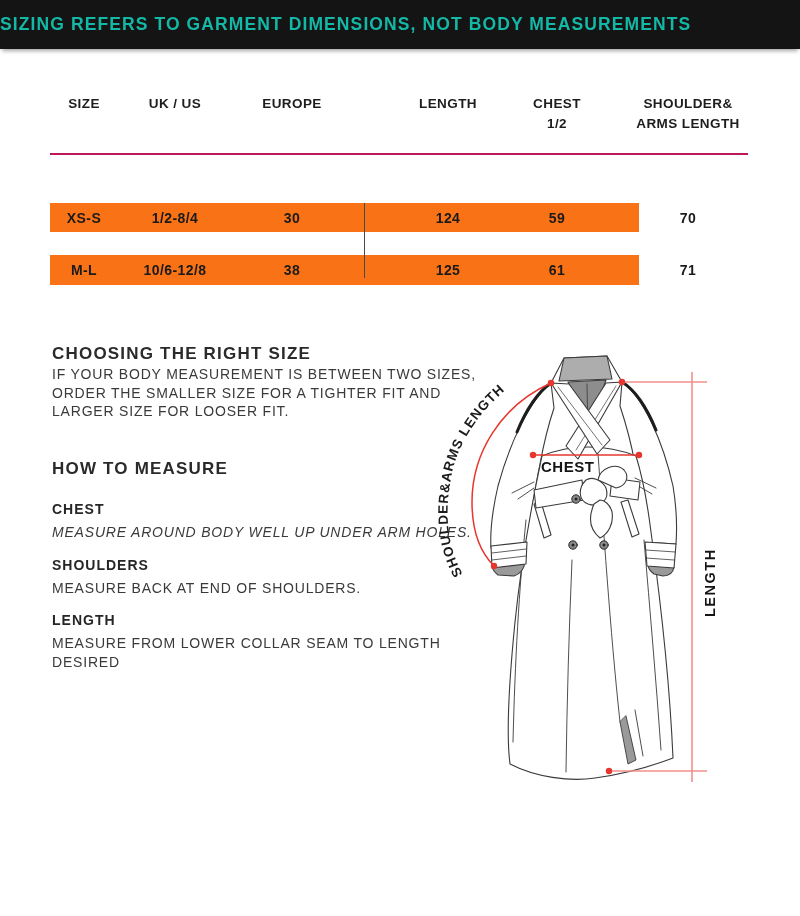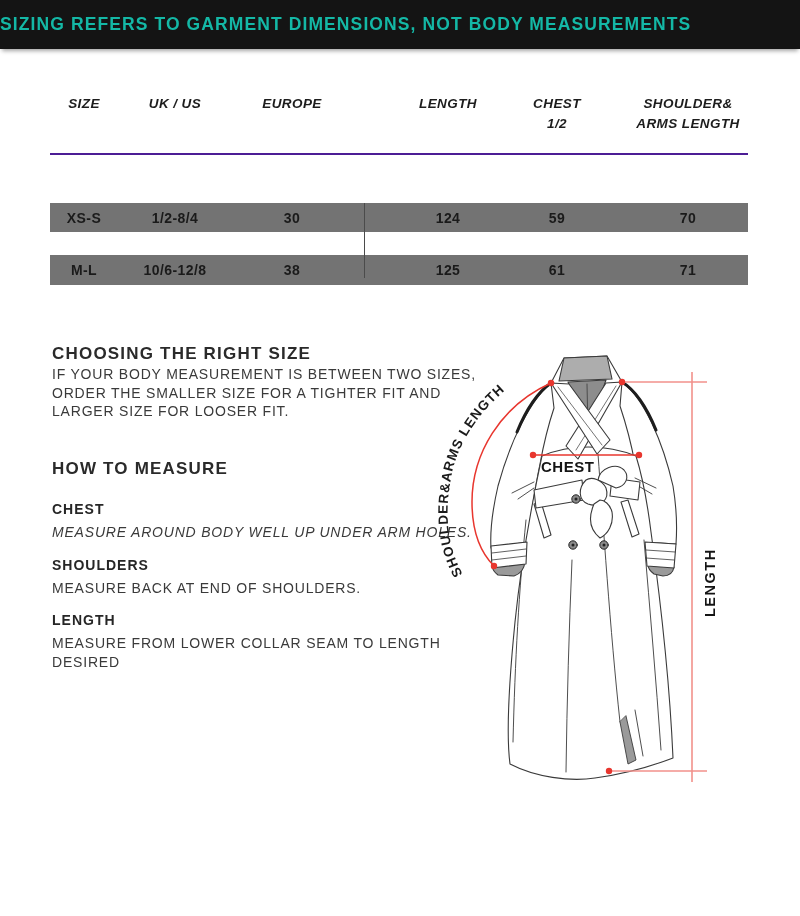--- a/index.html
+++ b/index.html
@@ -11,29 +11,29 @@
   .banner {
     position:absolute; left:0; top:0; width:800px; height:49px;
     background:#141414; color:#14b8a6;
     display:flex; align-items:center; 
     box-shadow:0 4px 4px -2px rgba(0,0,0,.35);
   }
   .banner .txt { font-size:17.5px; font-weight:700; letter-spacing:1.1px; white-space:nowrap; }
 
   
   .size-table { position:absolute; left:50px; top:85px; width:698px; height:195px; }
-  .thead { position:absolute; left:0; top:0; width:698px; height:70px; border-bottom:2px solid #4c1d95;font-style:italic; }
+  .thead { position:absolute; left:0; top:0; width:698px; height:70px; border-bottom:2px solid #be185d; }
   .th {
     position:absolute; top:9px; transform:translateX(-50%);
     text-align:center; font-size:13.5px; font-weight:700; color:#1d1d1d;
     letter-spacing:.4px; line-height:20px; white-space:nowrap;
   }
   .th span { display:block; }
   .trow {
-    position:absolute; left:0; width:698px; height:30px; background:#737373;
+    position:absolute; left:0; width:589px; height:30px; background:#f97316;
   }
   .row-a { top:118px; height:29px; }
   .row-b { top:170px; height:30px; }
   .td {
     position:absolute; top:50%; transform:translate(-50%,-50%);
     font-size:14px; font-weight:600; color:#1a1a1a; letter-spacing:.4px; white-space:nowrap;
   }
   .col-divider {
     position:absolute; left:314px; top:118px; width:1px; height:75px; background:#4b4b4b;
   }

